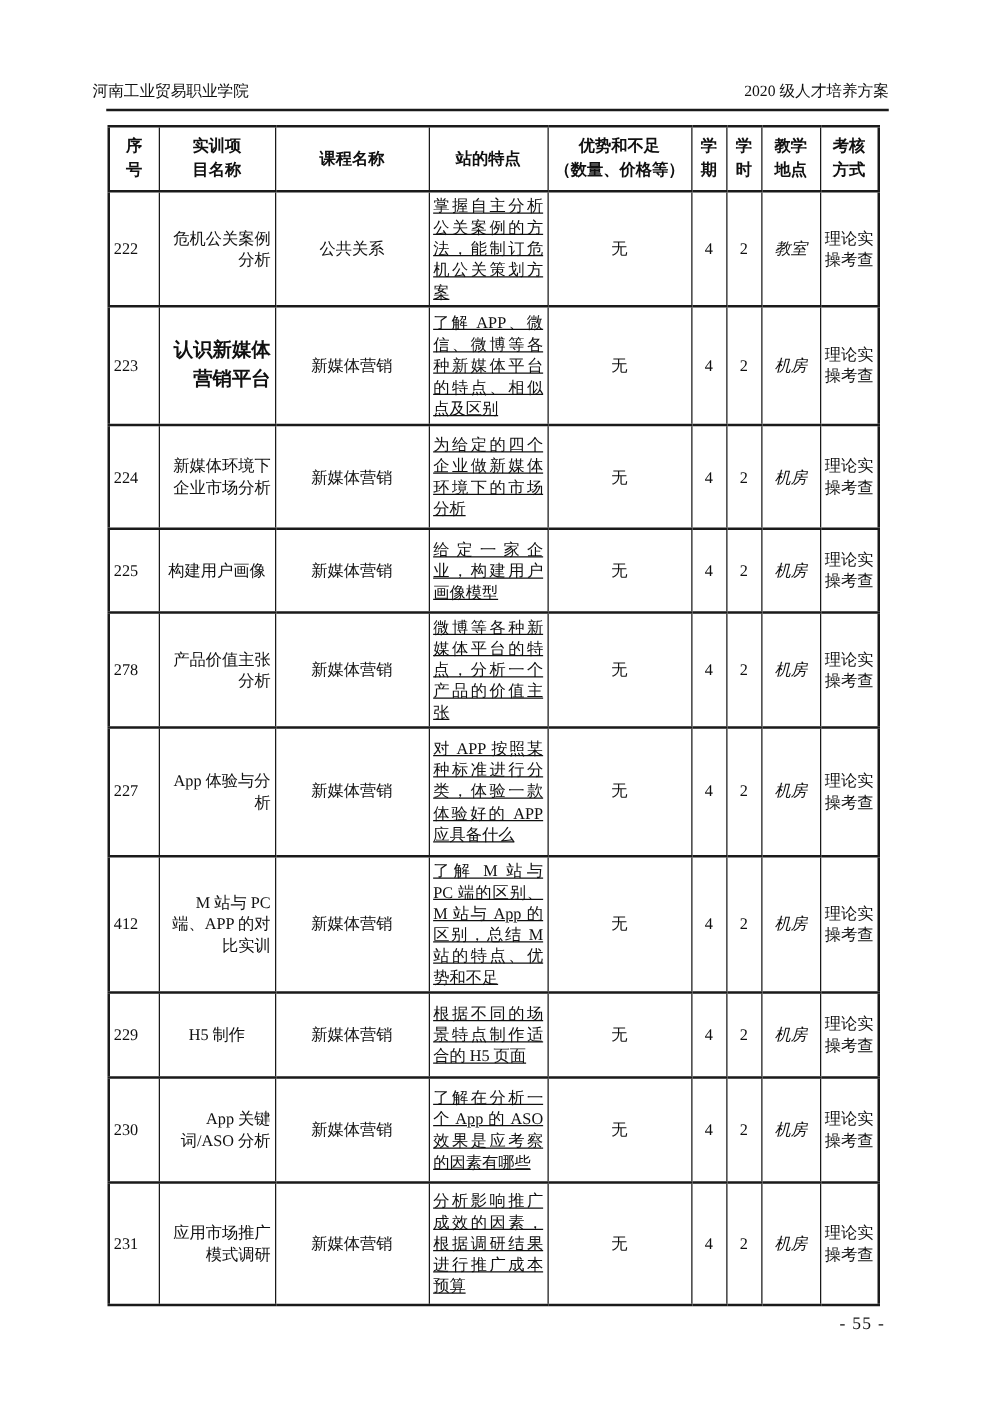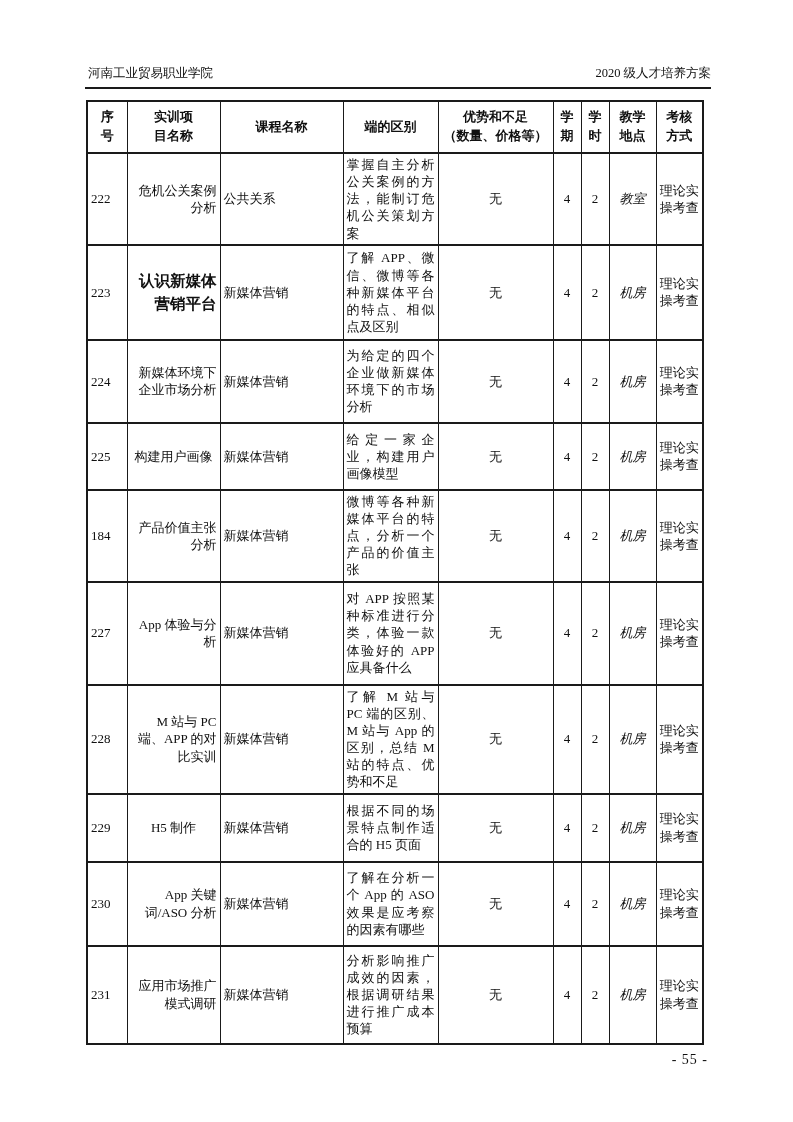--- a/index.html
+++ b/index.html
@@ -5,21 +5,21 @@
   html,body{margin:0;padding:0;background:#ffffff;}
   .page{
     position:relative;
     width:793px;height:1122px;
     background:#ffffff;
     font-family:"Liberation Serif","DejaVu Serif",serif;
     color:#101010;
     overflow:hidden;
   }
   .page-header{
-    position:absolute;left:88px;right:82px;top:66px;
+    position:absolute;left:74px;right:82px;top:66px;
     display:flex;justify-content:space-between;align-items:flex-end;
     font-size:12.5px;line-height:1.2;
   }
   .header-rule{
     position:absolute;left:85px;right:82px;top:87px;
     border-bottom:2px solid #1a1a1a;
   }
   table.schedule{
     position:absolute;left:86px;top:100px;
     width:616px;
@@ -56,22 +56,22 @@
   tbody tr:nth-child(9){height:84px;}
   tbody tr:nth-child(10){height:98px;}
   td{line-height:1.32;}
   .c-no{text-align:left;}
   .c-project{text-align:right;padding:2px 4px;}
   .c-project.center{text-align:center;margin-top:43px;}
   .c-project.project-big{
     font-family:"Liberation Sans","DejaVu Sans",sans-serif;
     font-weight:bold;font-size:15.5px;line-height:1.5;
   }
-  .c-course{text-align:left;}
-  .c-goal{text-align:justify;text-justify:inter-ideograph;padding:2px 4px;}
+  .c-course{text-align:center;}
+  .c-goal{text-align:justify;text-justify:inter-ideograph;padding:2px 4px;text-decoration:underline;}
   .c-materials{text-align:center;}
   .c-sem,.c-hours{text-align:center;}
   .c-loc{text-align:center;font-style:italic;}
   .c-assess{text-align:center;padding:2px 3px;border-radius:13px;}
   .page-footer{
     position:absolute;top:1031px;right:85px;
     font-size:14px;letter-spacing:1px;margin-top:21px;
   }
 </style>
 </head>
@@ -97,21 +97,21 @@
         <col style="width:47px">
         <col style="width:47px">
     </colgroup>
     <thead>
       <tr>
         <th>序
 号</th>
         <th>实训项
 目名称</th>
         <th>课程名称</th>
-        <th>端的区别</th>
+        <th>站的特点</th>
         <th>优势和不足
 （数量、价格等）</th>
         <th>学
 期</th>
         <th>学
 时</th>
         <th>教学
 地点</th>
         <th>考核
 方式</th>
@@ -156,21 +156,21 @@
         <td class="c-project center">构建用户画像</td>
         <td class="c-course">新媒体营销</td>
         <td class="c-goal">给定一家企业，构建用户画像模型</td>
         <td class="c-materials">无</td>
         <td class="c-sem">4</td>
         <td class="c-hours">2</td>
         <td class="c-loc">机房</td>
         <td class="c-assess">理论实操考查</td>
       </tr>
       <tr>
-        <td class="c-no">184</td>
+        <td class="c-no">278</td>
         <td class="c-project">产品价值主张分析</td>
         <td class="c-course">新媒体营销</td>
         <td class="c-goal">微博等各种新媒体平台的特点，分析一个产品的价值主张</td>
         <td class="c-materials">无</td>
         <td class="c-sem">4</td>
         <td class="c-hours">2</td>
         <td class="c-loc">机房</td>
         <td class="c-assess">理论实操考查</td>
       </tr>
       <tr>
@@ -178,21 +178,21 @@
         <td class="c-project">App 体验与分析</td>
         <td class="c-course">新媒体营销</td>
         <td class="c-goal">对 APP 按照某种标准进行分类，体验一款体验好的 APP 应具备什么</td>
         <td class="c-materials">无</td>
         <td class="c-sem">4</td>
         <td class="c-hours">2</td>
         <td class="c-loc">机房</td>
         <td class="c-assess">理论实操考查</td>
       </tr>
       <tr>
-        <td class="c-no">228</td>
+        <td class="c-no">412</td>
         <td class="c-project">M 站与 PC 端、APP 的对比实训</td>
         <td class="c-course">新媒体营销</td>
         <td class="c-goal">了解 M 站与 PC 端的区别、M 站与 App 的区别，总结 M 站的特点、优势和不足</td>
         <td class="c-materials">无</td>
         <td class="c-sem">4</td>
         <td class="c-hours">2</td>
         <td class="c-loc">机房</td>
         <td class="c-assess">理论实操考查</td>
       </tr>
       <tr>

